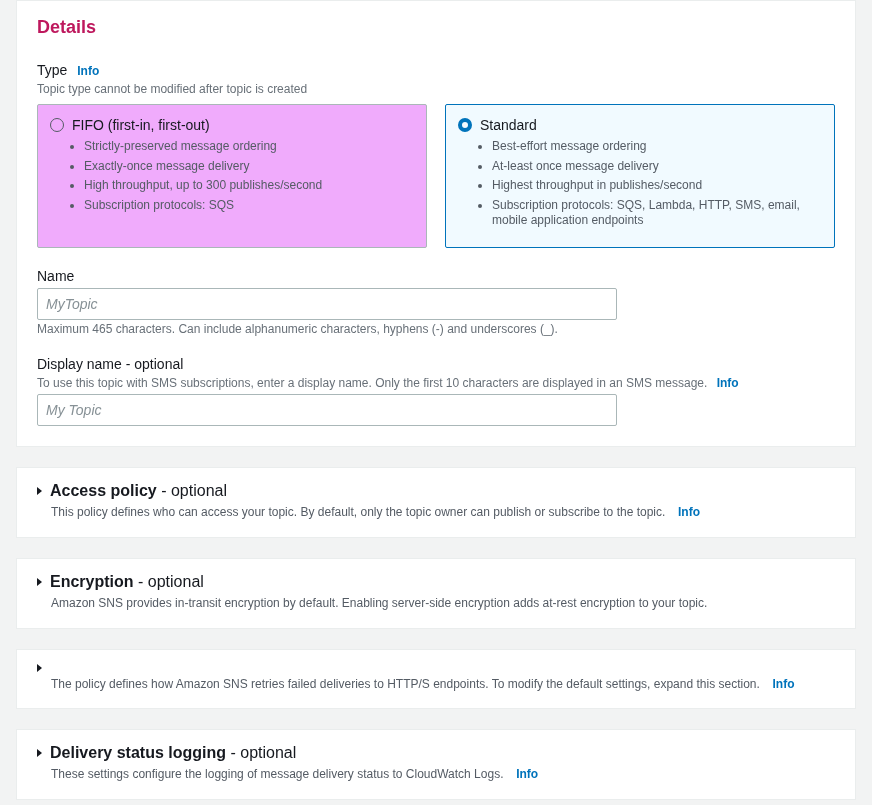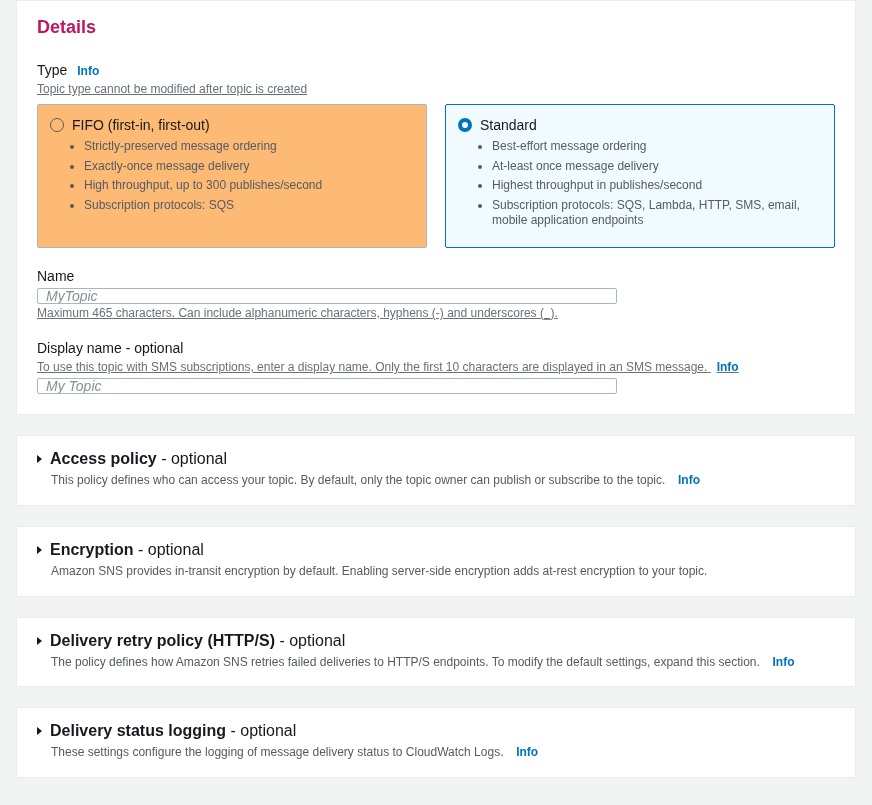--- a/index.html
+++ b/index.html
@@ -4,30 +4,30 @@
   <style>
     * { margin: 0; padding: 0; box-sizing: border-box; }
     body { font-family: "Amazon Ember", "Helvetica Neue", Arial, sans-serif; background: #f2f3f3; color: #16191f; font-size: 14px; padding: 0; }
     .container { width: 872px; margin: 0; background: #f2f3f3; }
     .panel { background: #fff; border: 1px solid #eaeded; border-radius: 0; margin: 0 16px 20px 16px; }
     .panel-title { font-size: 18px; font-weight: 700; color: #be185d; }
     .field-group { margin-top: 20px; }
     .field-label-row { margin-bottom: 4px; }
     .field-label { font-size: 14px; color: #16191f; }
     .info-link { color: #0073bb; font-size: 12px; font-weight: 700; cursor: pointer; margin-left: 6px; }
-    .field-hint { font-size: 12px; color: #687078; margin-top: 2px; text-decoration: underline; }
+    .field-hint { font-size: 12px; color: #687078; margin-top: 2px; }
     .radio-row { display: flex; gap: 18px; margin-top: 8px; }
-    .radio-card { flex: 1; border: 1px solid #aab7b8; border-radius: 2px; padding: 12px 12px 14px 12px; cursor: pointer; background: #fdba74; }
+    .radio-card { flex: 1; border: 1px solid #aab7b8; border-radius: 2px; padding: 12px 12px 14px 12px; cursor: pointer; background: #f0abfc; }
     .radio-card.selected { border: 1px solid #0073bb; background: #f1faff; }
     .radio-header { display: flex; align-items: center; gap: 8px; font-size: 14px; margin-bottom: 6px; }
     .radio-circle { width: 14px; height: 14px; border: 1px solid #545b64; border-radius: 50%; display: inline-flex; align-items: center; justify-content: center; flex-shrink: 0; }
     .radio-circle.selected { border: 4px solid #0073bb; width: 14px; height: 14px; }
     .radio-bullets { list-style: disc; margin-left: 34px; font-size: 12px; color: #545b64; }
     .radio-bullets li { margin-bottom: 4px; line-height: 1.3; }
-    .text-input { width: 580px; max-width: 100%; height: 16px; border: 1px solid #aab7b8; border-radius: 2px; padding: 4px 8px; font-size: 14px; color: #16191f; }
+    .text-input { width: 580px; max-width: 100%; height: 32px; border: 1px solid #aab7b8; border-radius: 2px; padding: 4px 8px; font-size: 14px; color: #16191f; }
     .text-input::placeholder { color: #879196; font-style: italic; }
     .optional { font-weight: 400; }
     .expandable-panel { background: #fff; border: 1px solid #eaeded; border-top: 1px solid #eaeded; margin: 0 16px 20px 16px; padding: 14px 20px 16px 20px; }
     .exp-header { display: flex; align-items: center; gap: 8px; cursor: pointer; }
     .exp-caret { width: 0; height: 0; border-left: 5px solid #16191f; border-top: 4px solid transparent; border-bottom: 4px solid transparent; flex-shrink: 0; }
     .exp-title { font-size: 16px; font-weight: 700; color: #16191f; }
     .exp-desc { font-size: 12px; color: #545b64; margin-top: 4px; margin-left: 14px; line-height: 1.4; }
     .exp-desc .info-link { font-size: 12px; }
     .details-header { padding: 16px 20px 4px 20px; }
     .details-body { padding: 0 20px 20px 20px; }
@@ -119,23 +119,20 @@
       <span class="exp-title">
         <span>Encryption</span><span class="optional"> - optional</span>
       </span>
     </div>
     <div class="exp-desc">Amazon SNS provides in-transit encryption by default. Enabling server-side encryption adds at-rest encryption to your topic.</div>
   </div>
 
   <div class="expandable-panel">
     <div class="exp-header">
       <span class="exp-caret"></span>
-      <span class="exp-title">
-        <span>Delivery retry policy (HTTP/S)</span><span class="optional"> - optional</span>
-      </span>
     </div>
     <div class="exp-desc">
       <span>The policy defines how Amazon SNS retries failed deliveries to HTTP/S endpoints. To modify the default settings, expand this section.</span>
       &nbsp;<span class="info-link">Info</span>
     </div>
   </div>
 
   <div class="expandable-panel">
     <div class="exp-header">
       <span class="exp-caret"></span>

